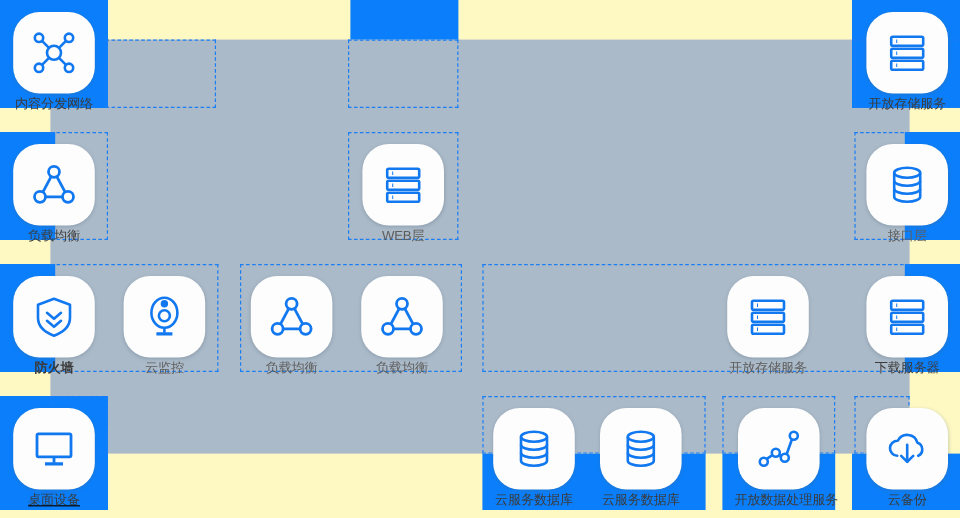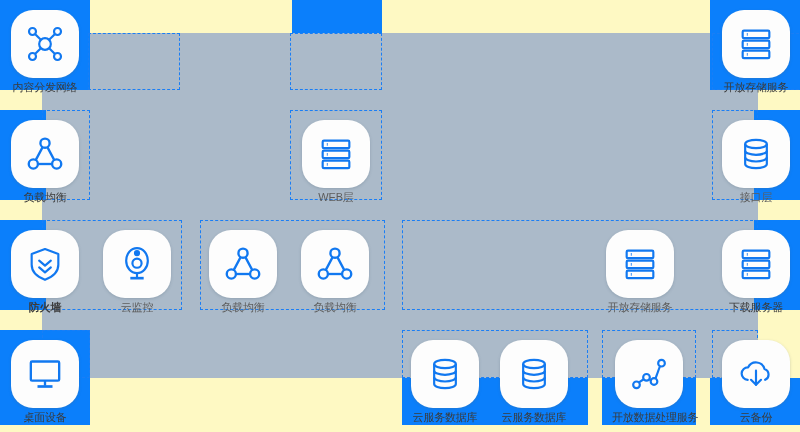--- a/index.html
+++ b/index.html
@@ -281,21 +281,21 @@
           <rect x="8" y="32" width="32" height="9" rx="1.5"></rect>
           <line x1="13" y1="12.5" x2="14" y2="12.5" stroke-width="3.4"></line>
           <line x1="13" y1="24.5" x2="14" y2="24.5" stroke-width="3.4"></line>
           <line x1="13" y1="36.5" x2="14" y2="36.5" stroke-width="3.4"></line>
         </svg>
       </span>
     </div>
     <div class="caption">下载服务器</div>
   </div>
 
-  <div class="node on-blue" style="left:8px; top:340px;">
+  <div class="node on-blue" style="left:8px; top:340px;text-decoration:underline;">
     <div class="card">
       <span>
         <svg viewBox="0 0 48 48" fill="none" stroke="#1178f0" stroke-width="2.8">
           <rect x="7" y="9" width="34" height="23" rx="1.5"></rect>
           <line x1="24" y1="32" x2="24" y2="38"></line>
           <line x1="15" y1="39" x2="33" y2="39" stroke-width="3.2"></line>
         </svg>
       </span>
     </div>
     <div class="caption">桌面设备</div>

